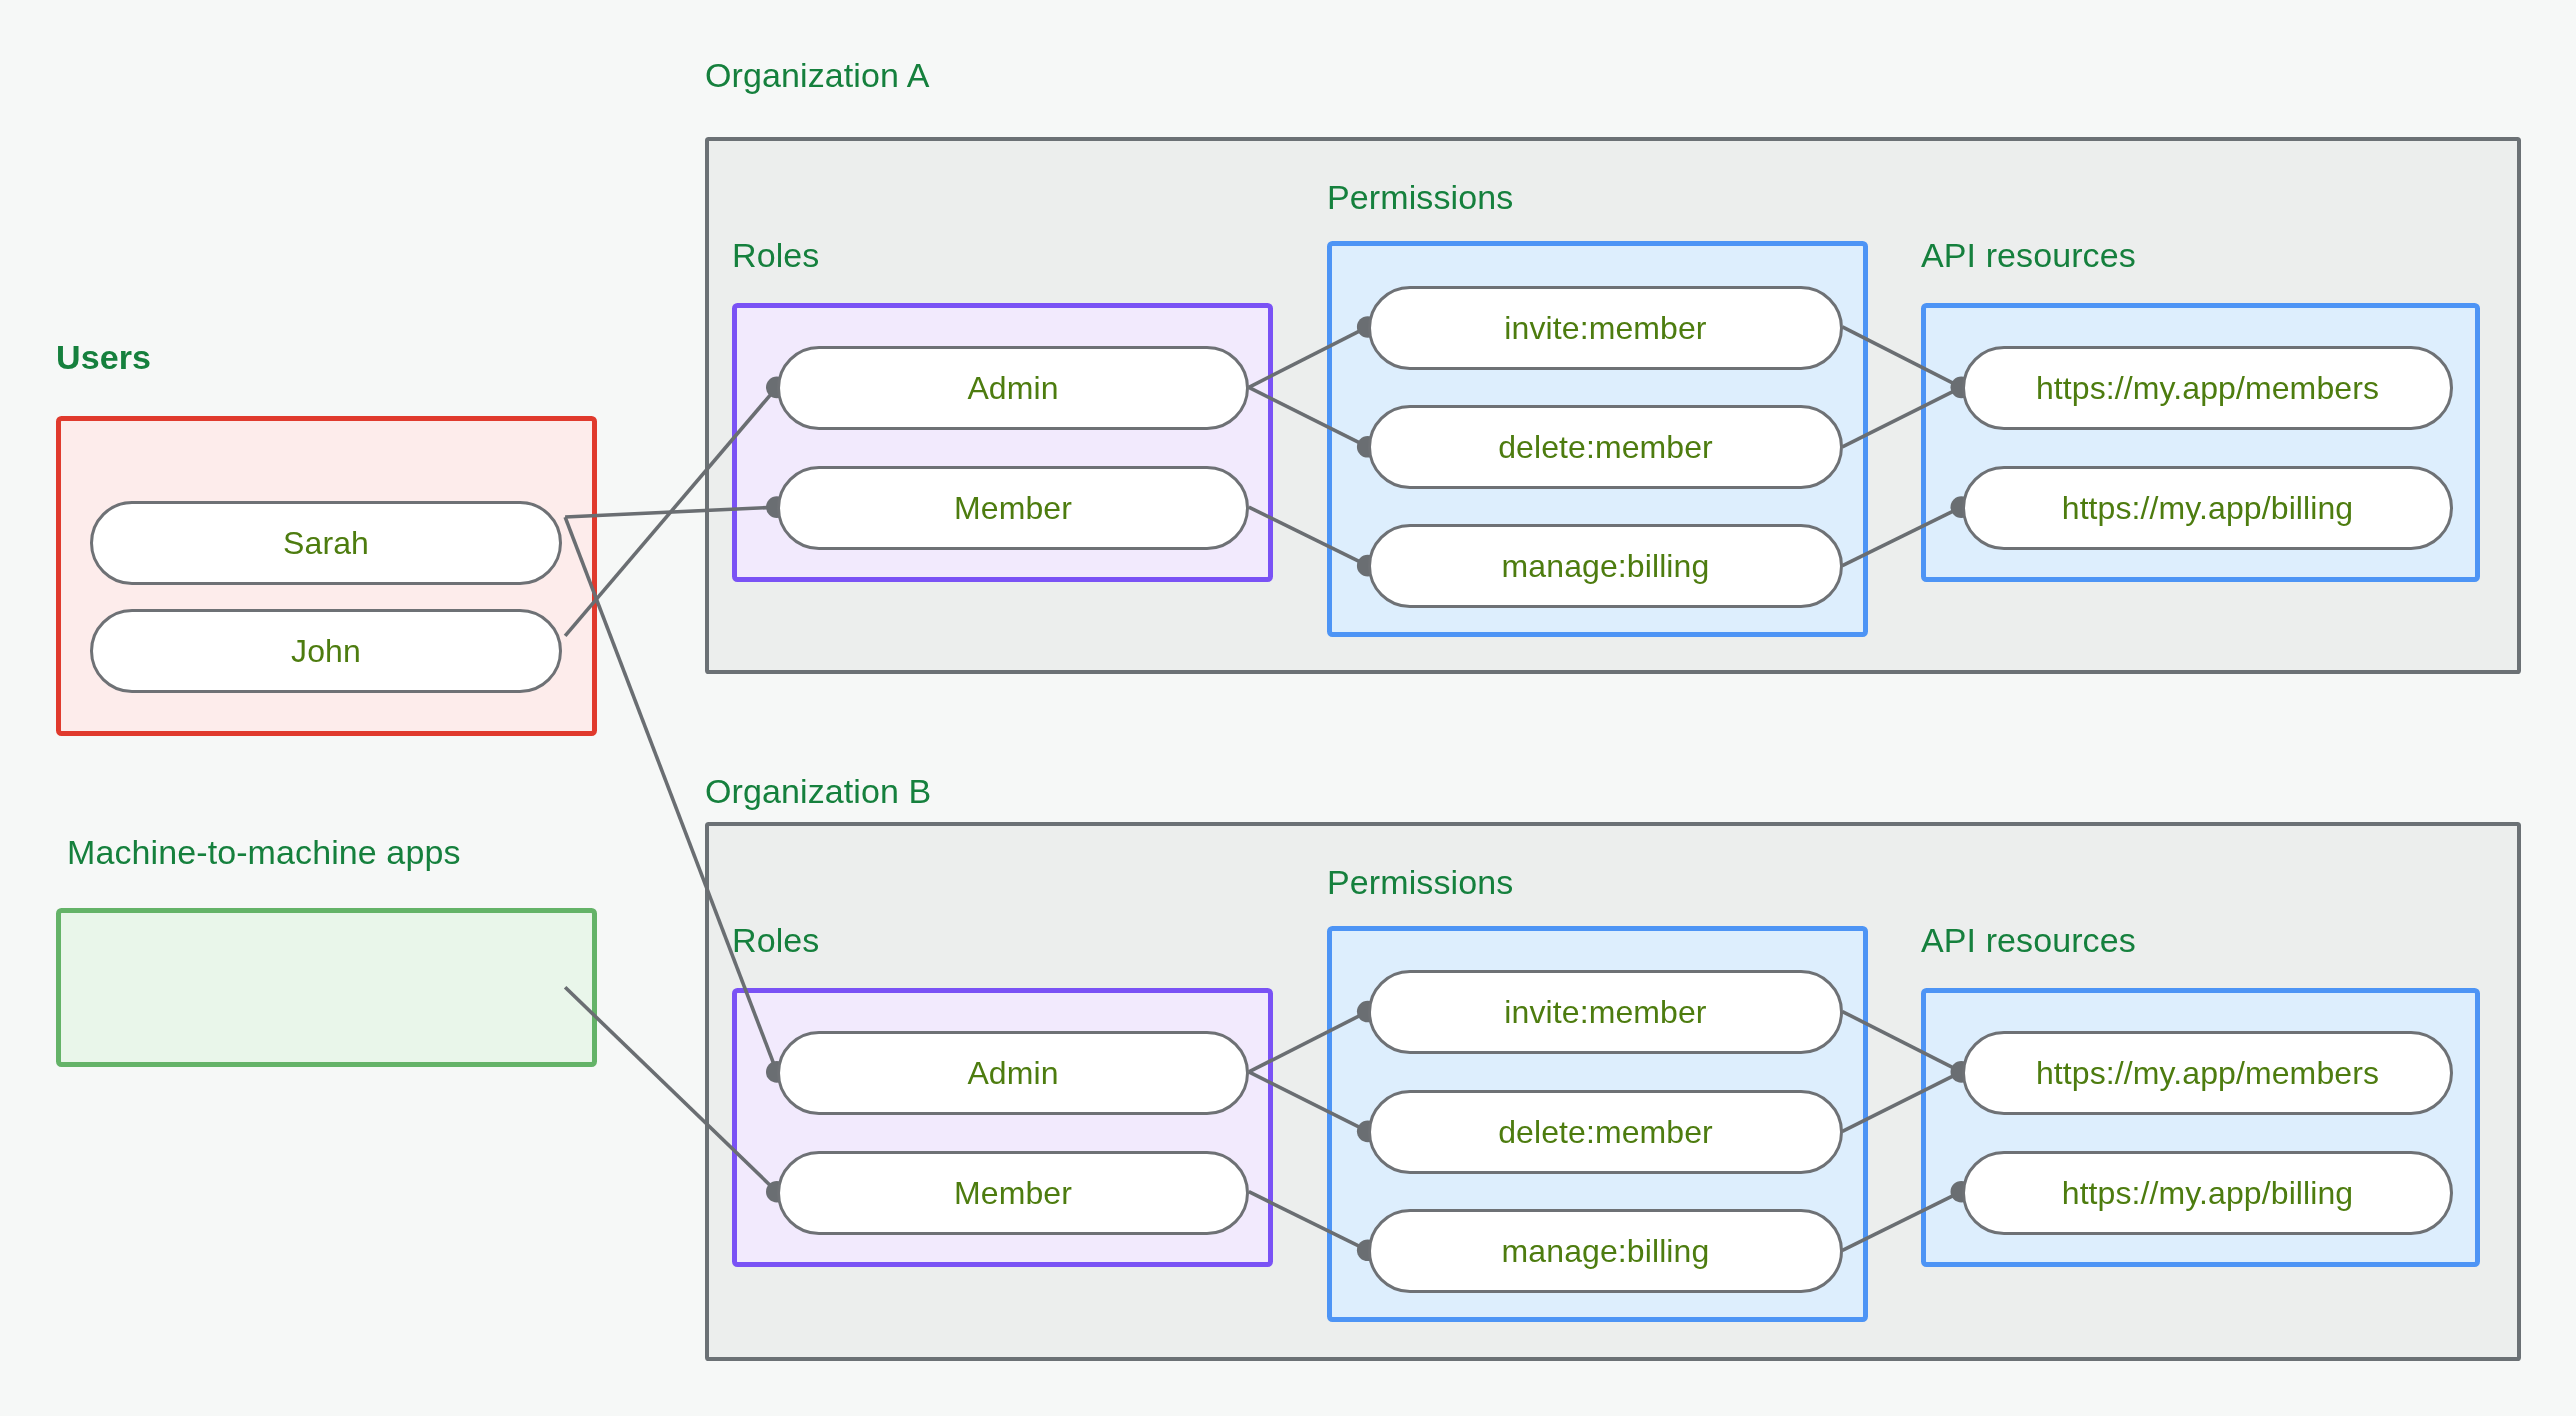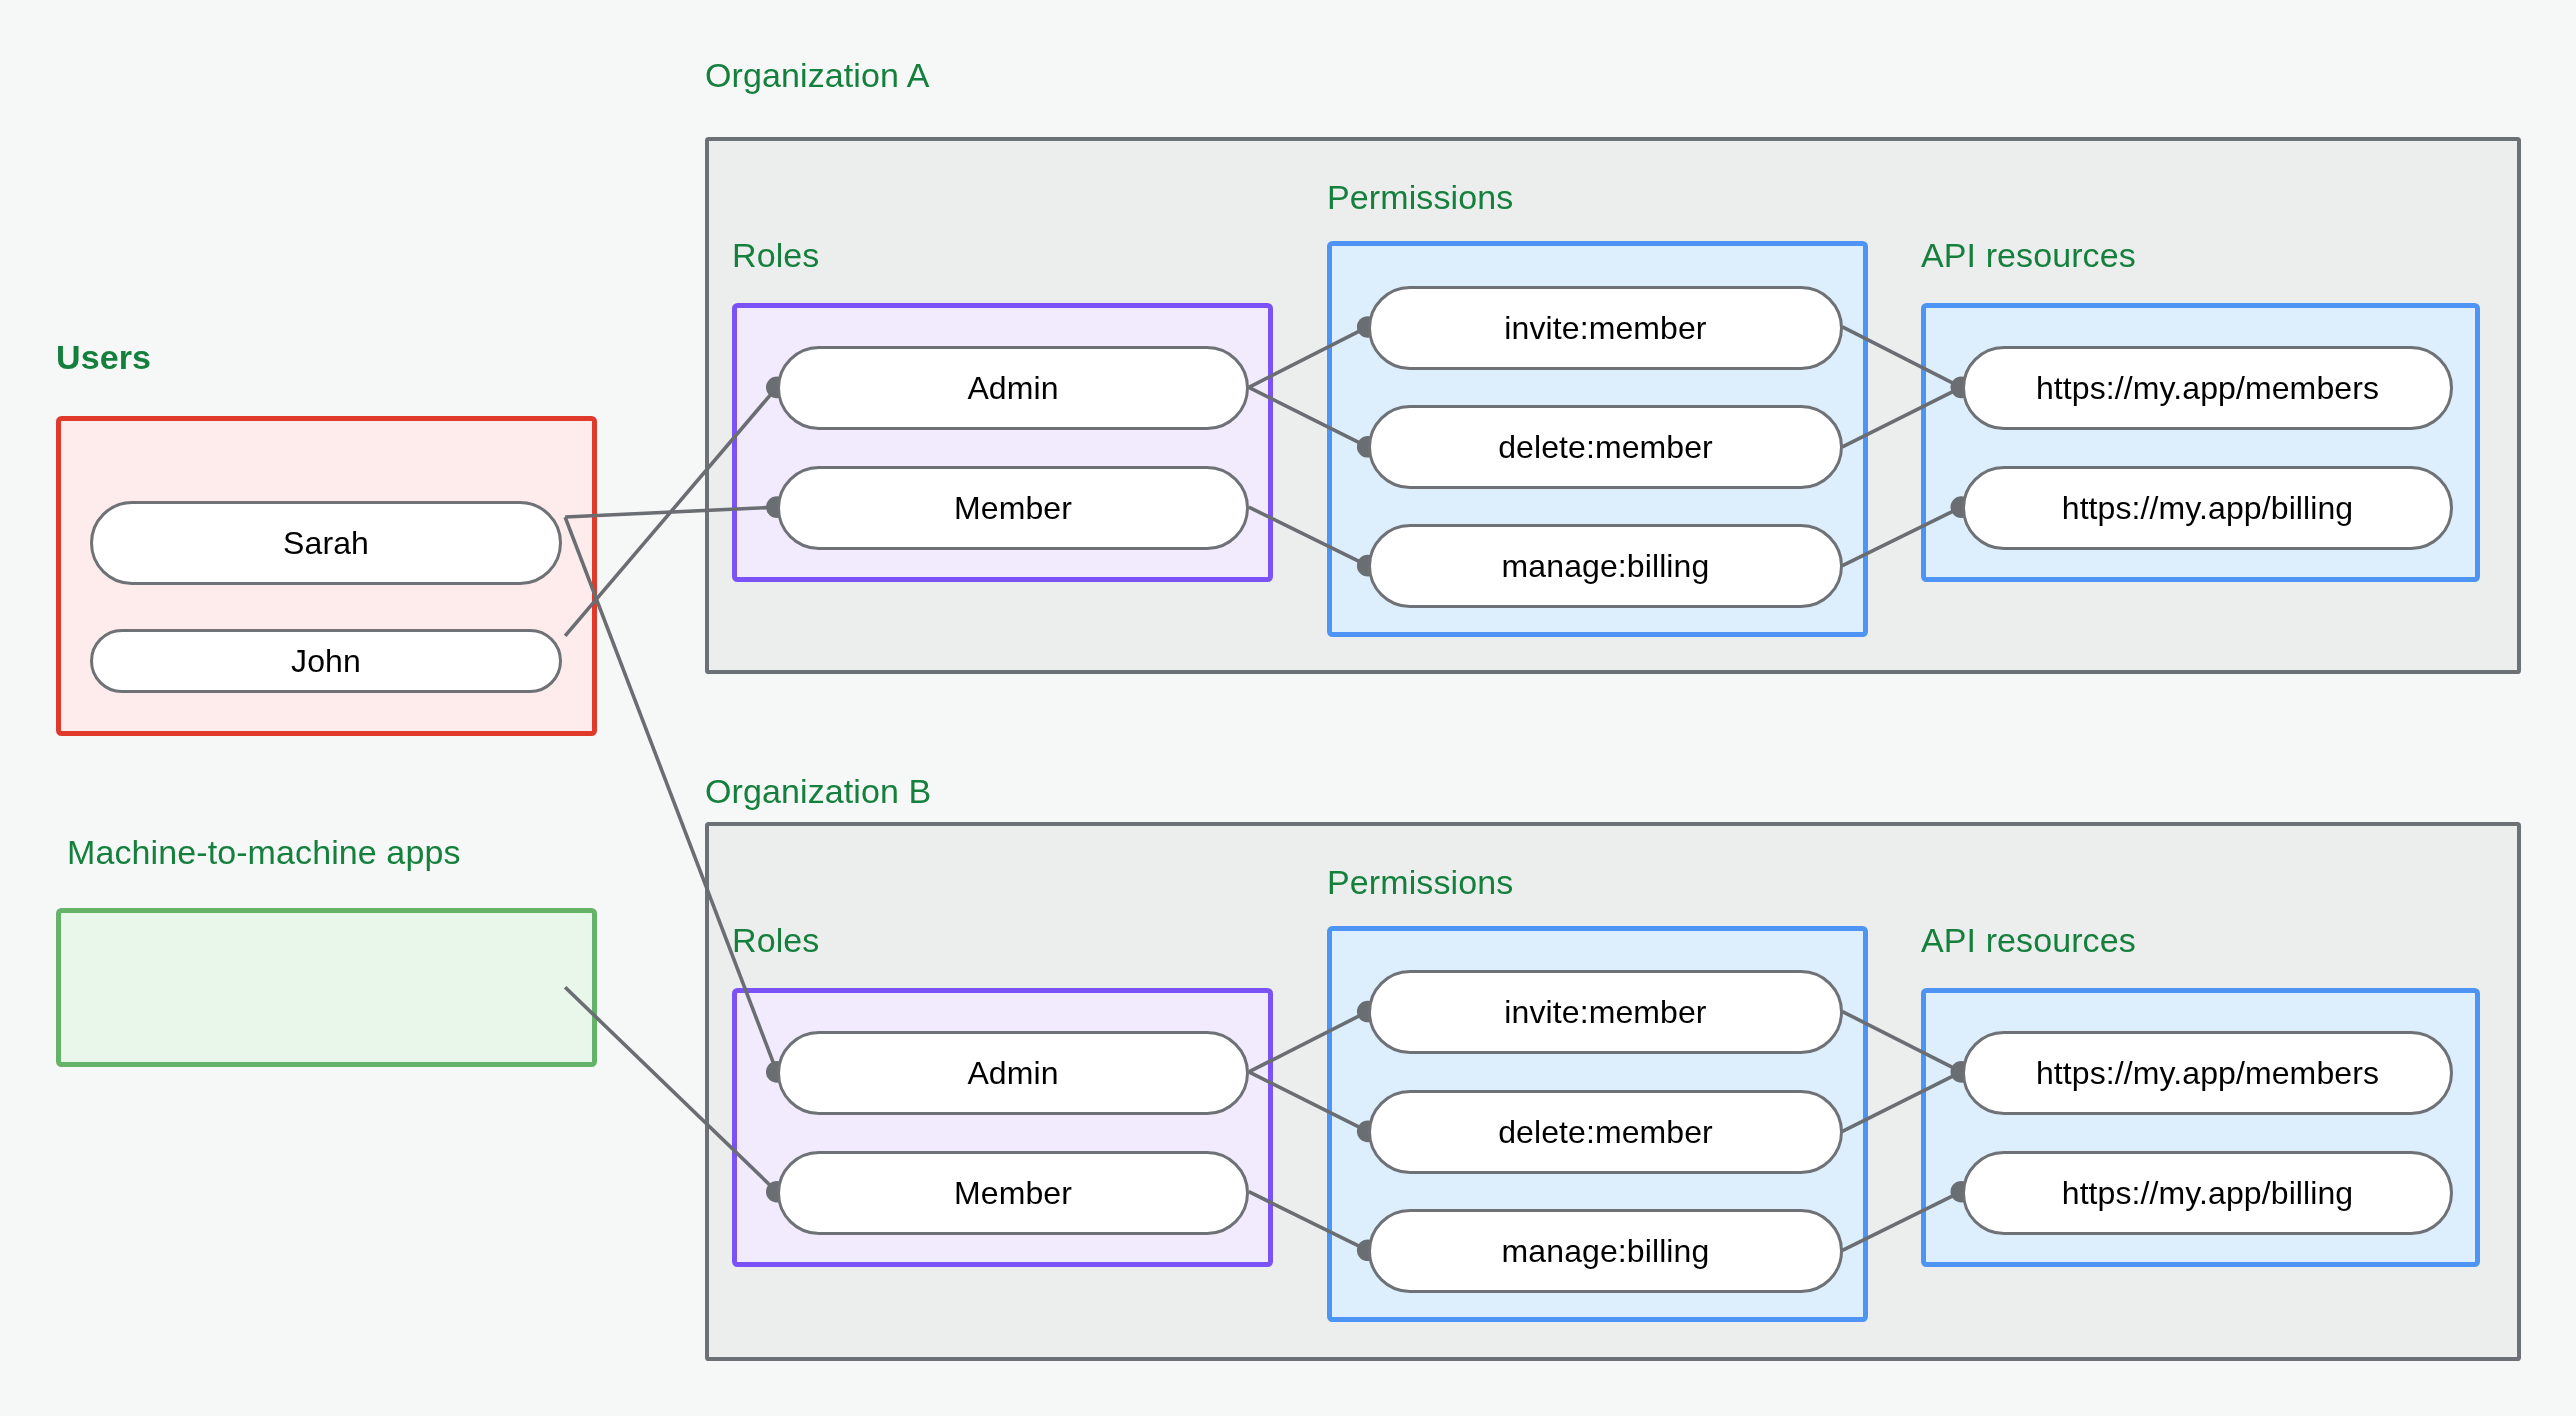--- a/index.html
+++ b/index.html
@@ -55,21 +55,21 @@
   .pill {
     position: absolute;
     background: #ffffff;
     border: 3.6px solid #6e7175;
     border-radius: 9009px;
     box-sizing: border-box;
     display: flex;
     align-items: center;
     justify-content: center;
     font-size: 32px;
-    color: #000000;
+    color: #4d7c0f;
     white-space: nowrap;
     z-index: 8;
     letter-spacing: 0.1px;
   }
   .edge-line {
     stroke: #6a6e72;
     stroke-width: 4;
     fill: none;
   }
   .edge-dot {
@@ -131,21 +131,21 @@
     <circle class="edge-dot" cx="2177" cy="563" r="12"></circle>
     <circle class="edge-dot" cx="2177" cy="1190" r="12"></circle>
     <circle class="edge-dot" cx="2177" cy="1323" r="12"></circle>
   </svg>
 
   <div class="grp-label" style="left:56px; top:338px;font-weight:bold;">Users</div>
 
   <div class="inner-box box-red" style="left:56px; top:416px; width:541px; height:320px;"></div>
 
   <div class="pill" style="left:90px; top:501px; width:472px; height:84px;">Sarah</div>
-  <div class="pill" style="left:90px; top:629px; width:472px; height:64px;">John</div>
+  <div class="pill" style="left:90px; top:609px; width:472px; height:84px;">John</div>
 
   <div class="grp-label" style="left:67px; top:833px;">Machine-to-machine apps</div>
 
   <div class="inner-box box-green" style="left:56px; top:908px; width:541px; height:159px;"></div>
 
 
   <div class="grp-label" style="left:705px; top:56px;">Organization A</div>
 
   <div class="org-box" style="left:705px; top:137px; width:1816px; height:537px;"></div>
 

